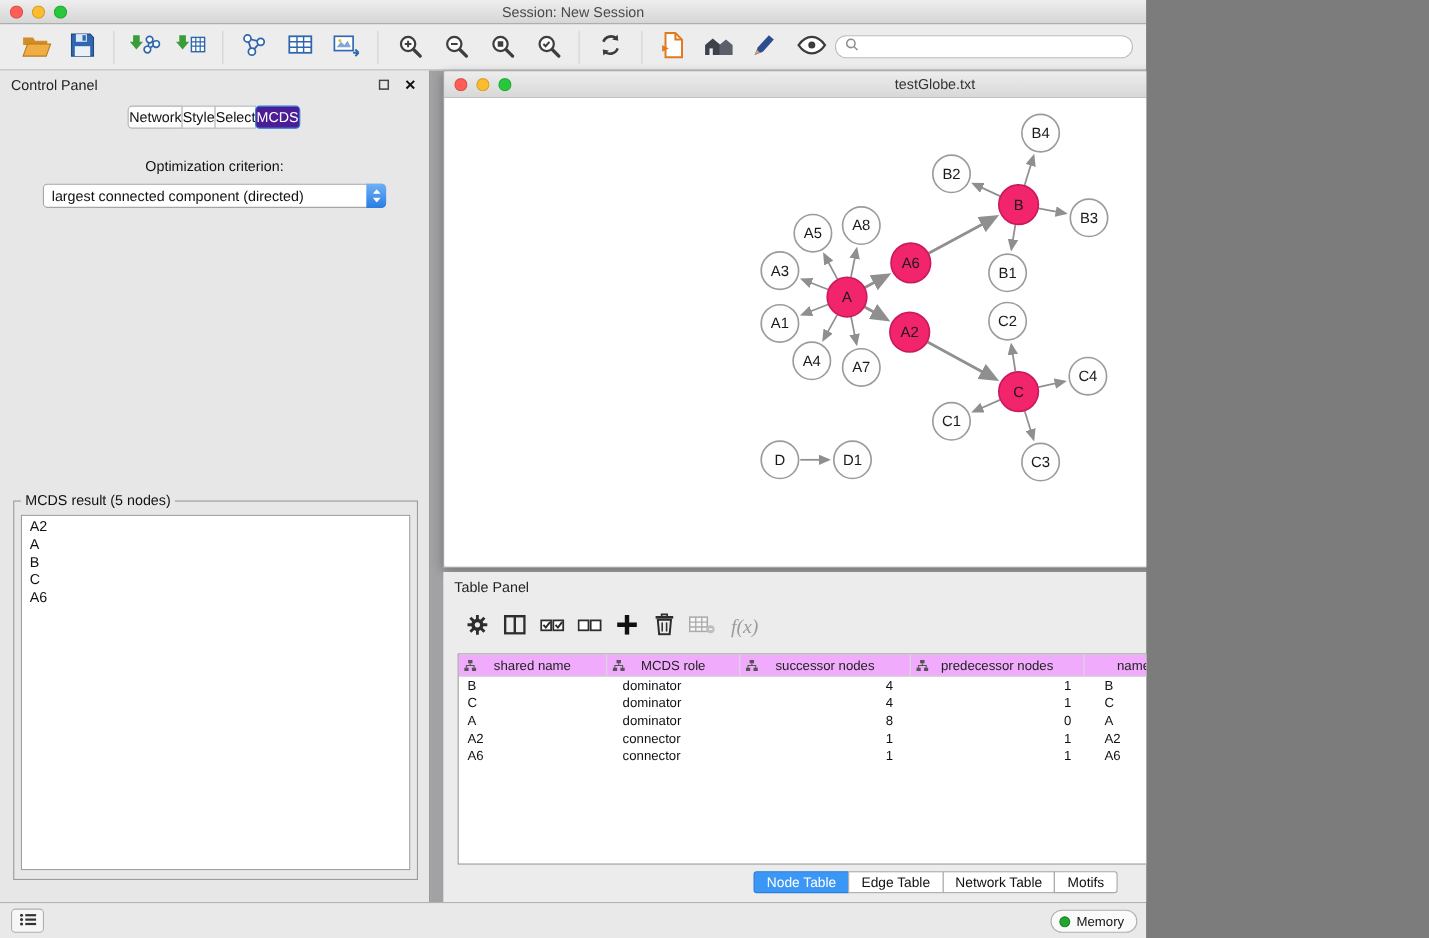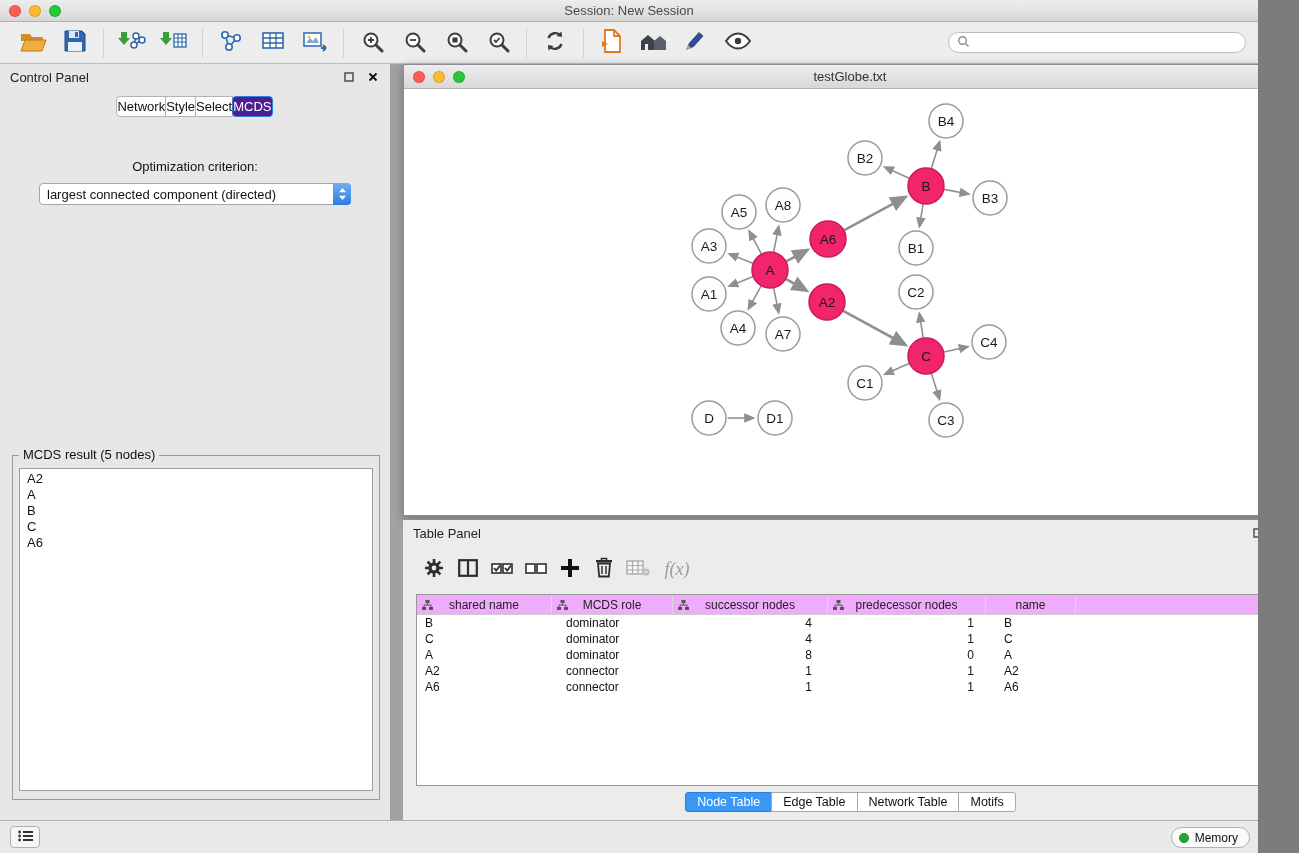--- a/index.html
+++ b/index.html
@@ -1,18 +1,18 @@
 <!DOCTYPE html>
 <html><head>
 <meta charset="utf-8">
 <style>
   * { box-sizing: border-box; margin: 0; padding: 0; }
   html,body { width:1299px; height:853px; }
   body { font-family:"Liberation Sans", sans-serif; background:#7c7c7c; }
-  .app { position:relative; width:1258px; height:853px; background:#a2a2a4; overflow:hidden; }
+  .app { position:relative; width:1042px; height:853px; background:#a2a2a4; overflow:hidden; }
 
   
   .titlebar { position:absolute; top:0; left:0; right:0; height:22px;
     background:linear-gradient(#eeeeee,#d6d6d6); border-bottom:1px solid #b0b0b0;
     display:flex; align-items:center; justify-content:center; font-size:13px; color:#4a4a4a; }
   .lights { position:absolute; left:9px; top:5px; display:flex; gap:8px; }
   .light { width:12px; height:12px; border-radius:50%; border:1px solid rgba(0,0,0,.15); }
   .light.red { background:#ff5e57; } .light.yellow { background:#fdbc2e; } .light.green { background:#28c83c; }
 
   
@@ -31,21 +31,21 @@
   .panel-header { height:26px; display:flex; align-items:center; padding:0 10px;
     font-size:13px; color:#222; }
   .panel-header .ph-btns { margin-left:auto; display:flex; gap:10px; align-items:center; }
   .ph-btn { background:none; border:none; cursor:pointer; padding:2px; display:flex; }
   .cp-tabs { display:flex; justify-content:center; margin-top:6px; }
   .cp-tab { height:21px; padding:0 0; font-size:13px; background:#fdfdfd; color:#111;
     border:1px solid #b3b3b3; margin-left:-1px; display:flex; align-items:center; cursor:pointer; }
   .cp-tab:first-child { border-radius:4px 0 0 4px; }
   .cp-tab:last-child { border-radius:0 4px 4px 0; }
   .cp-tab.active { background:#4c1d95; color:#fff; border-color:#2d7fd8; border-radius:4px; }
-  .opt-label { margin-top:42px; text-align:center; font-size:13px; color:#111; }
+  .opt-label { margin-top:26px; text-align:center; font-size:13px; color:#111; }
   .dropdown { margin:9px auto 0; width:312px; height:22px; background:#fff; border:1px solid #a6a6a6;
     border-radius:4px; display:flex; align-items:center; cursor:pointer; position:relative; }
   .dropdown .dd-text { flex:1; font-size:13px; padding-left:7px; color:#111; white-space:nowrap; overflow:hidden; }
   .dropdown .dd-stepper { width:18px; height:22px; margin-right:-1px; border-radius:0 4px 4px 0;
     background:linear-gradient(#6fb0f8,#2a7de0); display:flex; align-items:center; justify-content:center; }
   .btn-row { margin-top:13px; display:flex; justify-content:center; gap:26px; }
   .mac-btn { height:22px; padding:0 14px; font-size:13px; font-family:inherit; color:#111;
     background:linear-gradient(#ffffff,#f1f1f1); border:1px solid #b3b3b3; border-radius:4px; cursor:pointer; }
   .groupbox { position:absolute; left:12px; right:10px; top:391px; bottom:20px;
     border:1px solid #9a9a9a;padding-left:38px; }

